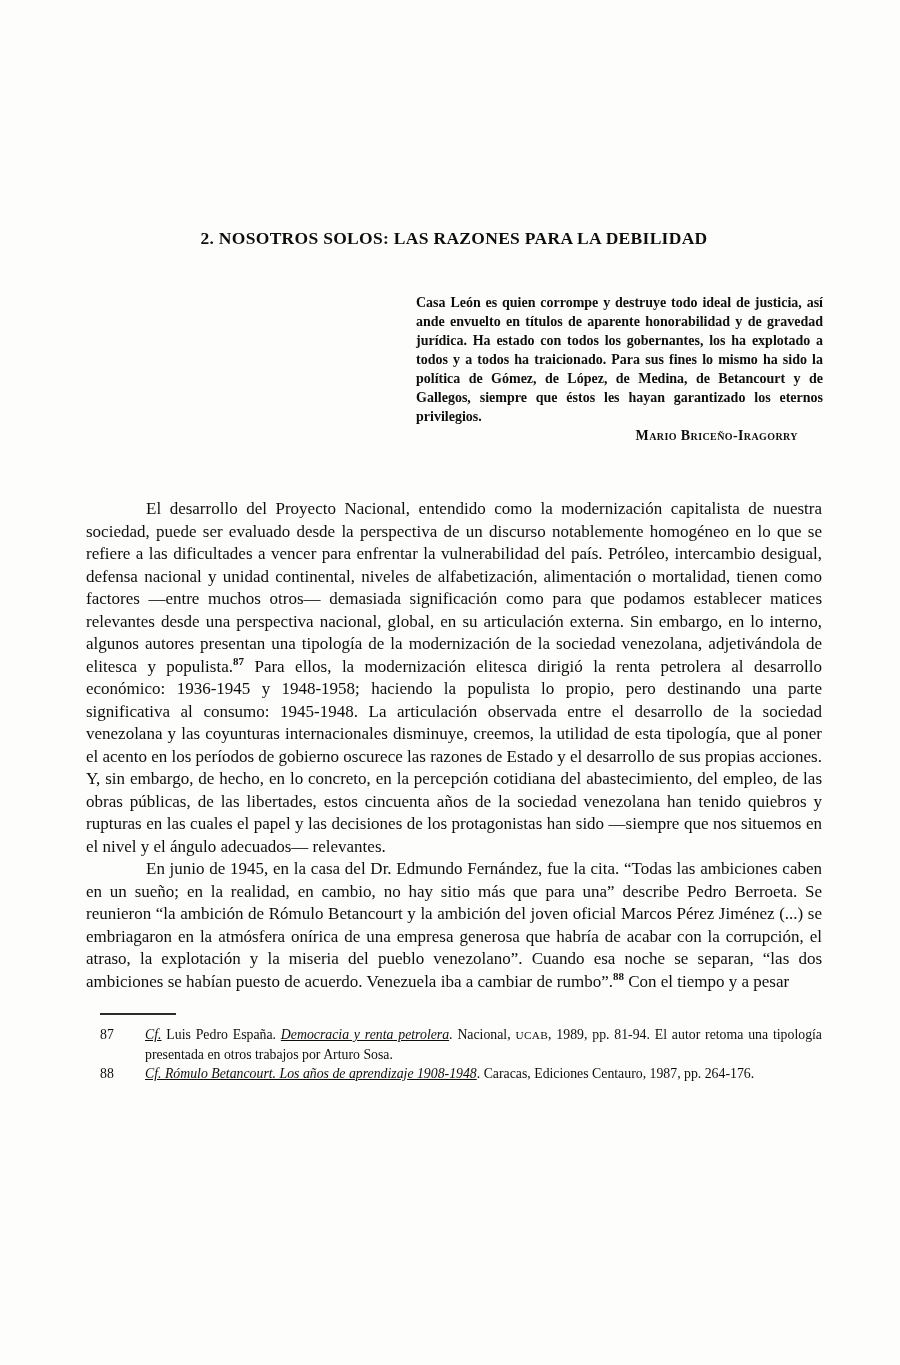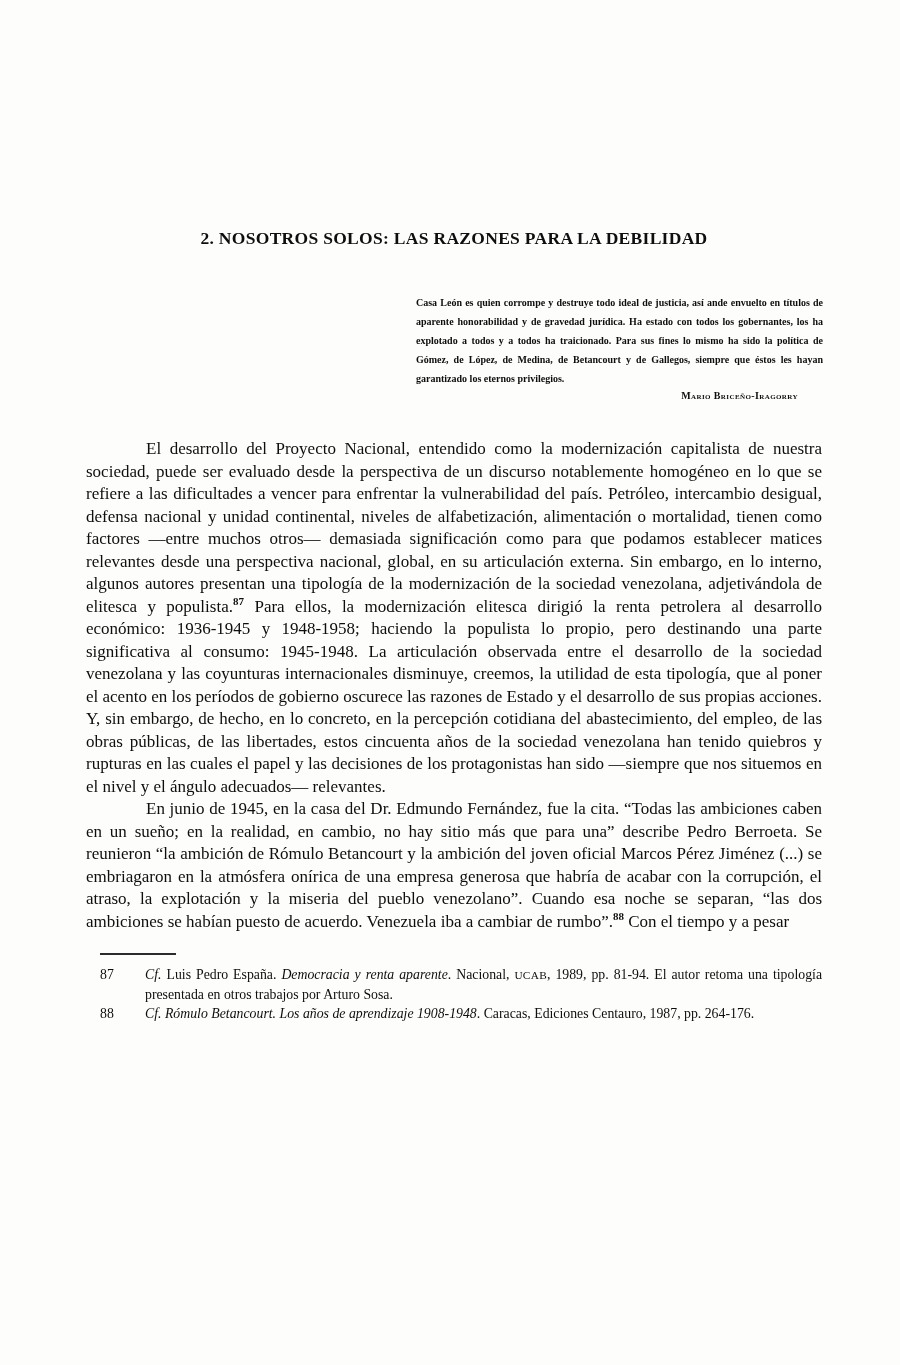--- a/index.html
+++ b/index.html
@@ -26,35 +26,35 @@
     letter-spacing: 0.3px;
     white-space: nowrap;
   }
   .epigraph {
     margin-top: 44px;
     margin-left: 330px;
     width: 407px;
   }
   .epigraph-text {
     margin: 0;
-    font-size: 10px;
+    font-size: 14px;
     line-height: 19px;
     font-weight: 700;
     text-align: justify;
   }
   .epigraph-author {
     margin: 2px 25px 17px 0;
     text-align: right;
     font-variant: small-caps;
     font-weight: 700;
-    font-size: 10px;
+    font-size: 14px;
     letter-spacing: 0.4px;
   }
   .body-text {
-    margin-top: 37px;
+    margin-top: 54px;
     font-size: 17px;
     line-height: 22.5px;
     text-align: justify;
   }
   .para {
     margin: 0;
     text-indent: 60px;
   }
   .fn-ref {
     font-size: 11px;
@@ -79,21 +79,21 @@
   .fn-num {
     flex: none;
     width: 45px;
     padding-left: 14px;
     box-sizing: content-box;
   }
   .fn-text {
     flex: 1;
     text-align: justify;
   }
-  .italic { font-style: italic; }
+  .italic { font-style: italic; text-decoration: underline; }
   .smallcaps {
     font-size: 0.82em;
     letter-spacing: 0.3px;
     margin-top: 30px;
   }
   .page-number {
     position: absolute;
     left: 0;
     right: 0;
     top: 1222px;
@@ -116,21 +116,21 @@
   <div class="body-text">
     <p class="para"><span>El desarrollo del Proyecto Nacional, entendido como la modernización capitalista de nuestra sociedad, puede ser evaluado desde la perspectiva de un discurso notablemente homogéneo en lo que se refiere a las dificultades a vencer para enfrentar la vulnerabilidad del país. Petróleo, intercambio desigual, defensa nacional y unidad continental, niveles de alfabetización, alimentación o mortalidad, tienen como factores —entre muchos otros— demasiada significación como para que podamos establecer matices relevantes desde una perspectiva nacional, global, en su articulación externa. Sin embargo, en lo interno, algunos autores presentan una tipología de la modernización de la sociedad venezolana, adjetivándola de elitesca y populista.</span><sup class="fn-ref">87</sup><span> Para ellos, la modernización elitesca dirigió la renta petrolera al desarrollo económico: 1936-1945 y 1948-1958; haciendo la populista lo propio, pero destinando una parte significativa al consumo: 1945-1948. La articulación observada entre el desarrollo de la sociedad venezolana y las coyunturas internacionales disminuye, creemos, la utilidad de esta tipología, que al poner el acento en los períodos de gobierno oscurece las razones de Estado y el desarrollo de sus propias acciones. Y, sin embargo, de hecho, en lo concreto, en la percepción cotidiana del abastecimiento, del empleo, de las obras públicas, de las libertades, estos cincuenta años de la sociedad venezolana han tenido quiebros y rupturas en las cuales el papel y las decisiones de los protagonistas han sido —siempre que nos situemos en el nivel y el ángulo adecuados— relevantes.</span></p>
     <p class="para"><span>En junio de 1945, en la casa del Dr. Edmundo Fernández, fue la cita. “Todas las ambiciones caben en un sueño; en la realidad, en cambio, no hay sitio más que para una” describe Pedro Berroeta. Se reunieron “la ambición de Rómulo Betancourt y la ambición del joven oficial Marcos Pérez Jiménez (...) se embriagaron en la atmósfera onírica de una empresa generosa que habría de acabar con la corrupción, el atraso, la explotación y la miseria del pueblo venezolano”. Cuando esa noche se separan, “las dos ambiciones se habían puesto de acuerdo. Venezuela iba a cambiar de rumbo”.</span><sup class="fn-ref">88</sup><span> Con el tiempo y a pesar</span></p>
   </div>
 
   <div class="footnotes">
     <hr class="fn-rule">
 
     <div class="fn">
       <span class="fn-num">87</span>
-      <span class="fn-text"><span class="italic">Cf.</span><span> Luis Pedro España. </span><span class="italic">Democracia y renta aparente</span><span>. Nacional, </span><span class="smallcaps">UCAB</span><span>, 1989, pp. 81-94. El autor retoma una tipología presentada en otros trabajos por Arturo Sosa.</span></span>
+      <span class="fn-text"><span class="italic">Cf.</span><span> Luis Pedro España. </span><span class="italic">Democracia y renta petrolera</span><span>. Nacional, </span><span class="smallcaps">UCAB</span><span>, 1989, pp. 81-94. El autor retoma una tipología presentada en otros trabajos por Arturo Sosa.</span></span>
     </div>
 
     <div class="fn">
       <span class="fn-num">88</span>
       <span class="fn-text"><span class="italic">Cf. Rómulo Betancourt. Los años de aprendizaje 1908-1948</span><span>. Caracas, Ediciones Centauro, 1987, pp. 264-176.</span></span>
     </div>
   </div>
 
   <div class="page-number">46</div>
 

